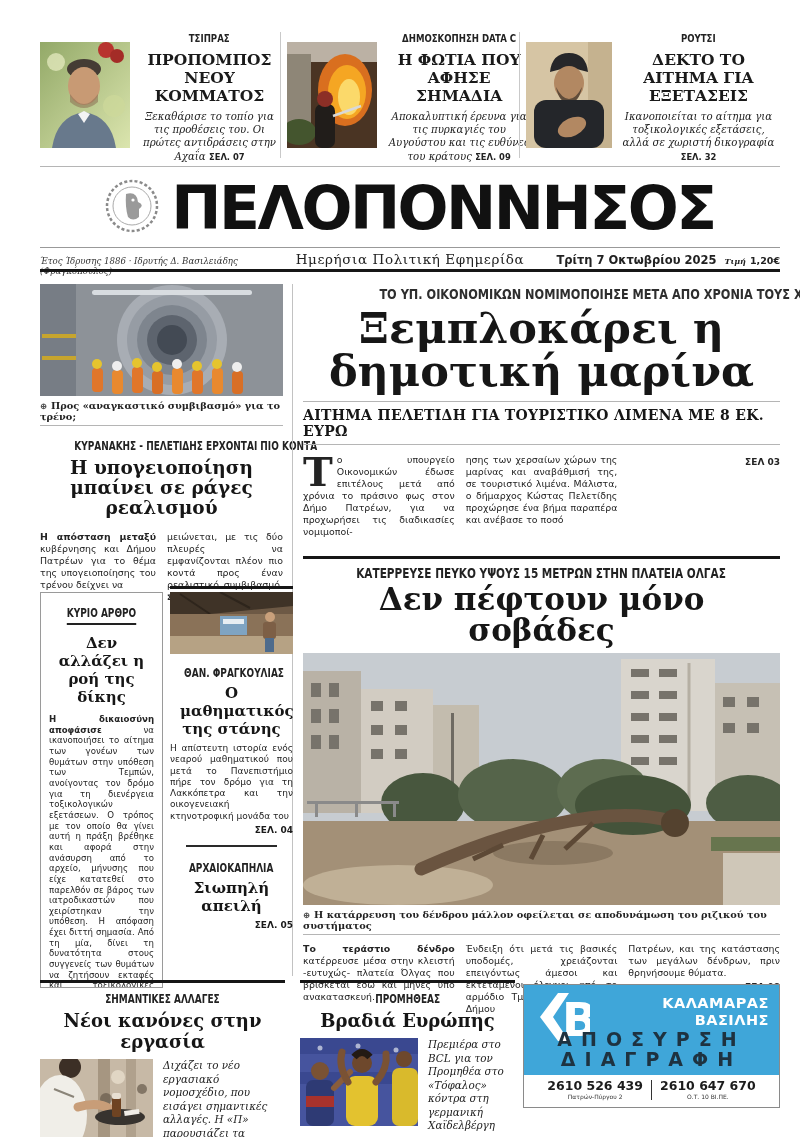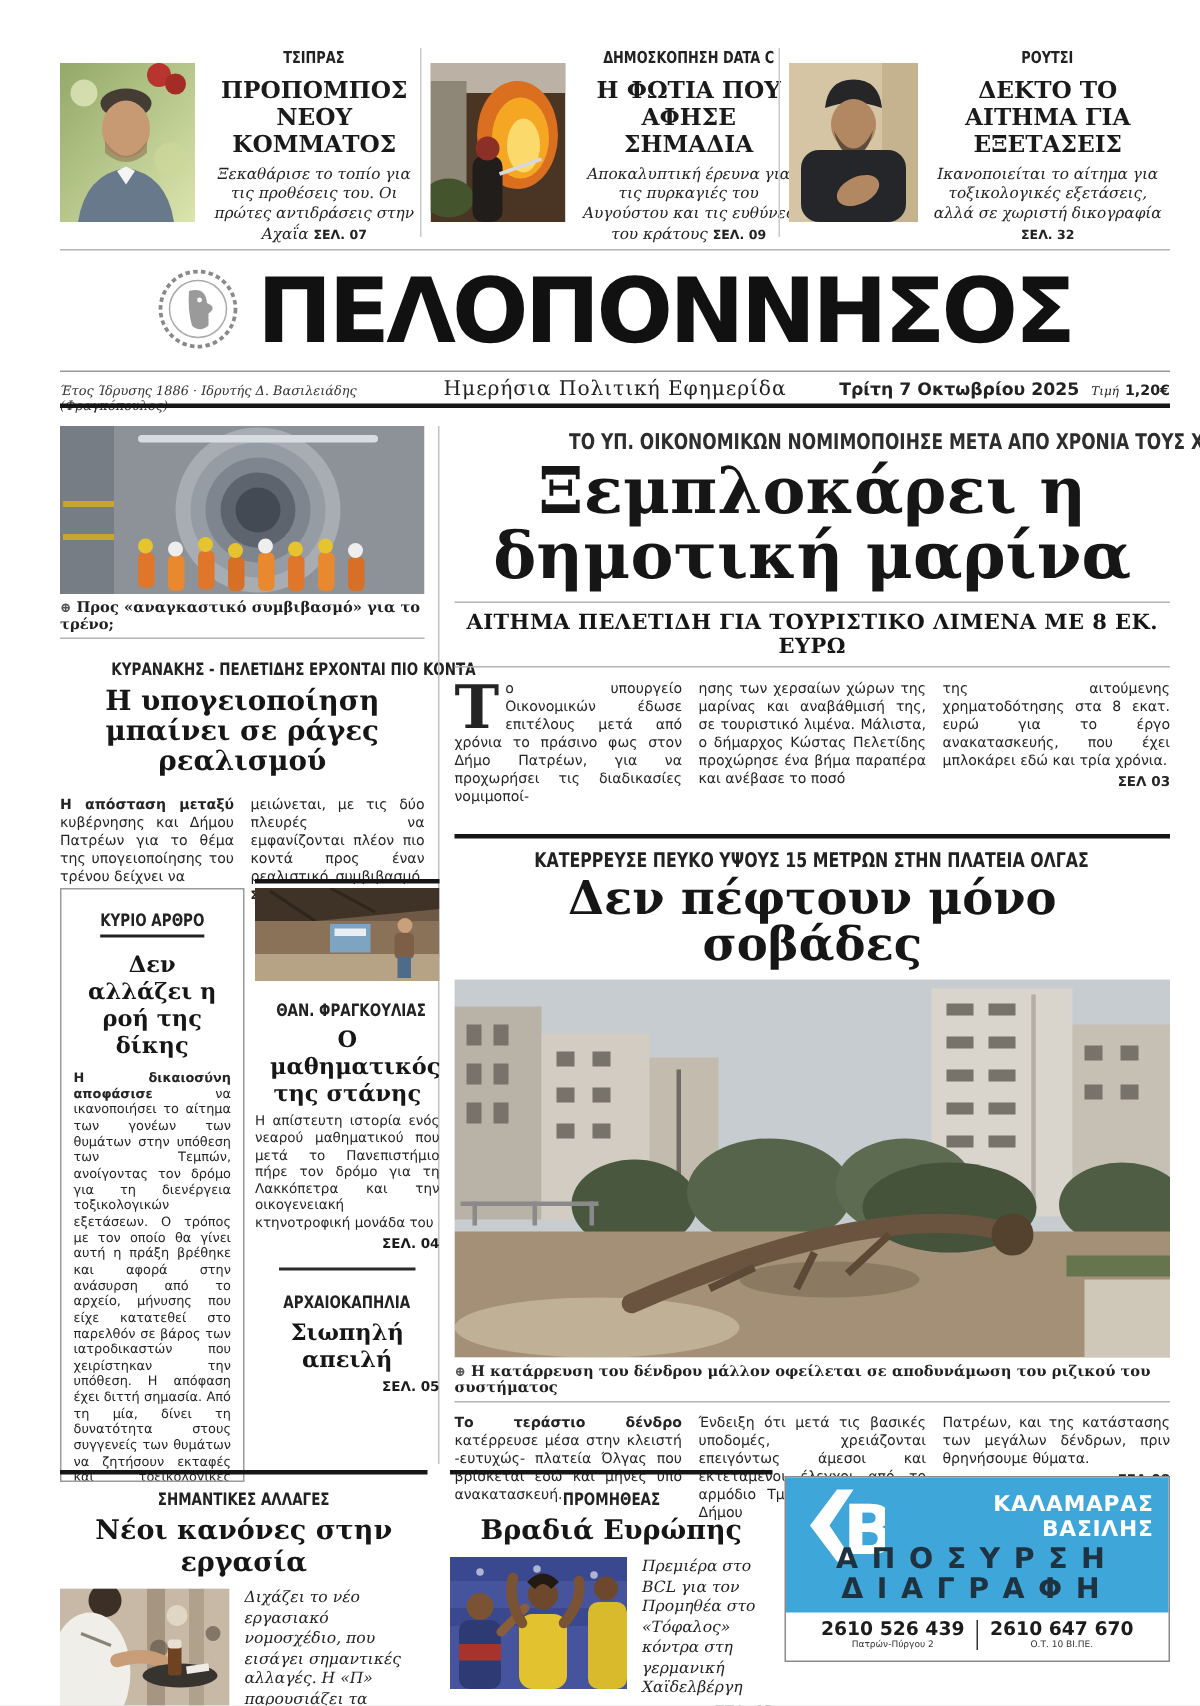--- a/index.html
+++ b/index.html
@@ -34,21 +34,21 @@
   .ph{flex:none;overflow:hidden;background:#ddd;}
   .ph svg{display:block;}
   
   .masthead{display:flex;align-items:center;justify-content:center;gap:12px;}
   .mtitle{font-weight:800;font-size:60px;letter-spacing:-2.5px;color:#111;line-height:1;}
   .inforow{display:flex;align-items:baseline;font-size:9px;}
   .inforow>div{flex:1;}
   .founding{font-family:"DejaVu Serif",serif;font-style:italic;font-size:8.6px;color:#333;}
   .tagline{text-align:center;font-family:"DejaVu Serif",serif;font-size:13.5px;letter-spacing:.6px;color:#222;}
   .dateline{text-align:right;font-weight:700;font-size:11.5px;color:#222;}
-  .price-lbl{font-family:"DejaVu Serif",serif;font-style:italic;font-weight:400;font-size:8px;}
+  .price-lbl{font-family:"DejaVu Serif",serif;font-style:italic;font-weight:700;font-size:8px;}
   .price-val{font-weight:700;font-size:9.5px;}
   
   .edbox{border:1px solid #9a9a9a;padding:9px 8px;box-sizing:border-box;overflow:hidden;}
   .edlabel{text-align:center;}
   .edlabel .cond{font-size:11.5px;border-bottom:2px solid #222;padding-bottom:3px;}
   .edhead{font-size:15px;line-height:1.2;text-align:center;margin:9px 0 8px;}
   .edbody{font-size:8.6px;line-height:1.24;text-align:justify;color:#242424;}
   .sidehead{font-size:15px;line-height:1.2;text-align:center;margin:3px 10px 5px;}
   .sidebody{font-size:9px;line-height:1.25;text-align:justify;color:#242424;}
   .midrule{height:2px;background:#2a2a2a;margin:10px 16px;}
@@ -216,26 +216,26 @@
       <div><span>μειώνεται, με τις δύο πλευρές να εμφανίζονται πλέον πιο κοντά προς έναν ρεαλιστικό συμβιβασμό.</span> <span class="pg">ΣΕΛ 06</span></div>
     </div>
   </div>
 
   <div class="abs" style="left:292px;top:284px;width:1px;height:692px;background:#c2c2c2"></div>
 
   <div class="abs" style="left:303px;top:284px;width:477px">
     <div class="kickline"><span class="cond" style="font-size:14.5px;color:#2e2e2e">ΤΟ ΥΠ. ΟΙΚΟΝΟΜΙΚΩΝ ΝΟΜΙΜΟΠΟΙΗΣΕ ΜΕΤΑ ΑΠΟ ΧΡΟΝΙΑ ΤΟΥΣ ΧΕΡΣΑΙΟΥΣ ΧΩΡΟΥΣ</span></div>
     <h1 class="serifh" style="font-size:43px;line-height:1.0;text-align:center;margin:4px 0 8px">Ξεμπλοκάρει η δημοτική μαρίνα</h1>
     <div class="hair"></div>
-    <div class="serifh" style="font-size:14px;text-align:center;padding:5px 0;letter-spacing:.3px">ΑΙΤΗΜΑ ΠΕΛΕΤΙΔΗ ΓΙΑ ΤΟΥΡΙΣΤΙΚΟ ΛΙΜΕΝΑ ΜΕ 8 ΕΚ. ΕΥΡΩ</div>
+    <div class="serifh" style="font-size:14px;padding:5px 0;letter-spacing:.3px">ΑΙΤΗΜΑ ΠΕΛΕΤΙΔΗ ΓΙΑ ΤΟΥΡΙΣΤΙΚΟ ΛΙΜΕΝΑ ΜΕ 8 ΕΚ. ΕΥΡΩ</div>
     <div class="hair"></div>
     <div class="cols body-txt" style="margin-top:9px">
       <div><span class="dropcap">Τ</span><span>ο υπουργείο Οικονομικών έδωσε επιτέλους μετά από χρόνια το πράσινο φως στον Δήμο Πατρέων, για να προχωρήσει τις διαδικασίες νομιμοποί-</span></div>
       <div>ησης των χερσαίων χώρων της μαρίνας και αναβάθμισή της, σε τουριστικό λιμένα. Μάλιστα, ο δήμαρχος Κώστας Πελετίδης προχώρησε ένα βήμα παραπέρα και ανέβασε το ποσό</div>
-      <div><span>της αιτούμενης χρηματοδότησης στα 8 εκατ. ευρώ για το έργο ανακατασκευής, που έχει μπλοκάρει εδώ και τρία χρόνια.</span>
+      <div>
         <span class="pgline" style="display:block">ΣΕΛ 03</span></div>
     </div>
   </div>
 
   <div class="abs bar" style="left:303px;top:556px;width:477px"></div>
 
   <div class="abs" style="left:303px;top:563px;width:477px">
     <div class="kickline"><span class="cond" style="font-size:13.5px">ΚΑΤΕΡΡΕΥΣΕ ΠΕΥΚΟ ΥΨΟΥΣ 15 ΜΕΤΡΩΝ ΣΤΗΝ ΠΛΑΤΕΙΑ ΟΛΓΑΣ</span></div>
     <h1 class="serifh" style="font-size:31px;line-height:1.0;text-align:center;margin:2px 0 7px">Δεν πέφτουν μόνο σοβάδες</h1>
     <div class="ph">

